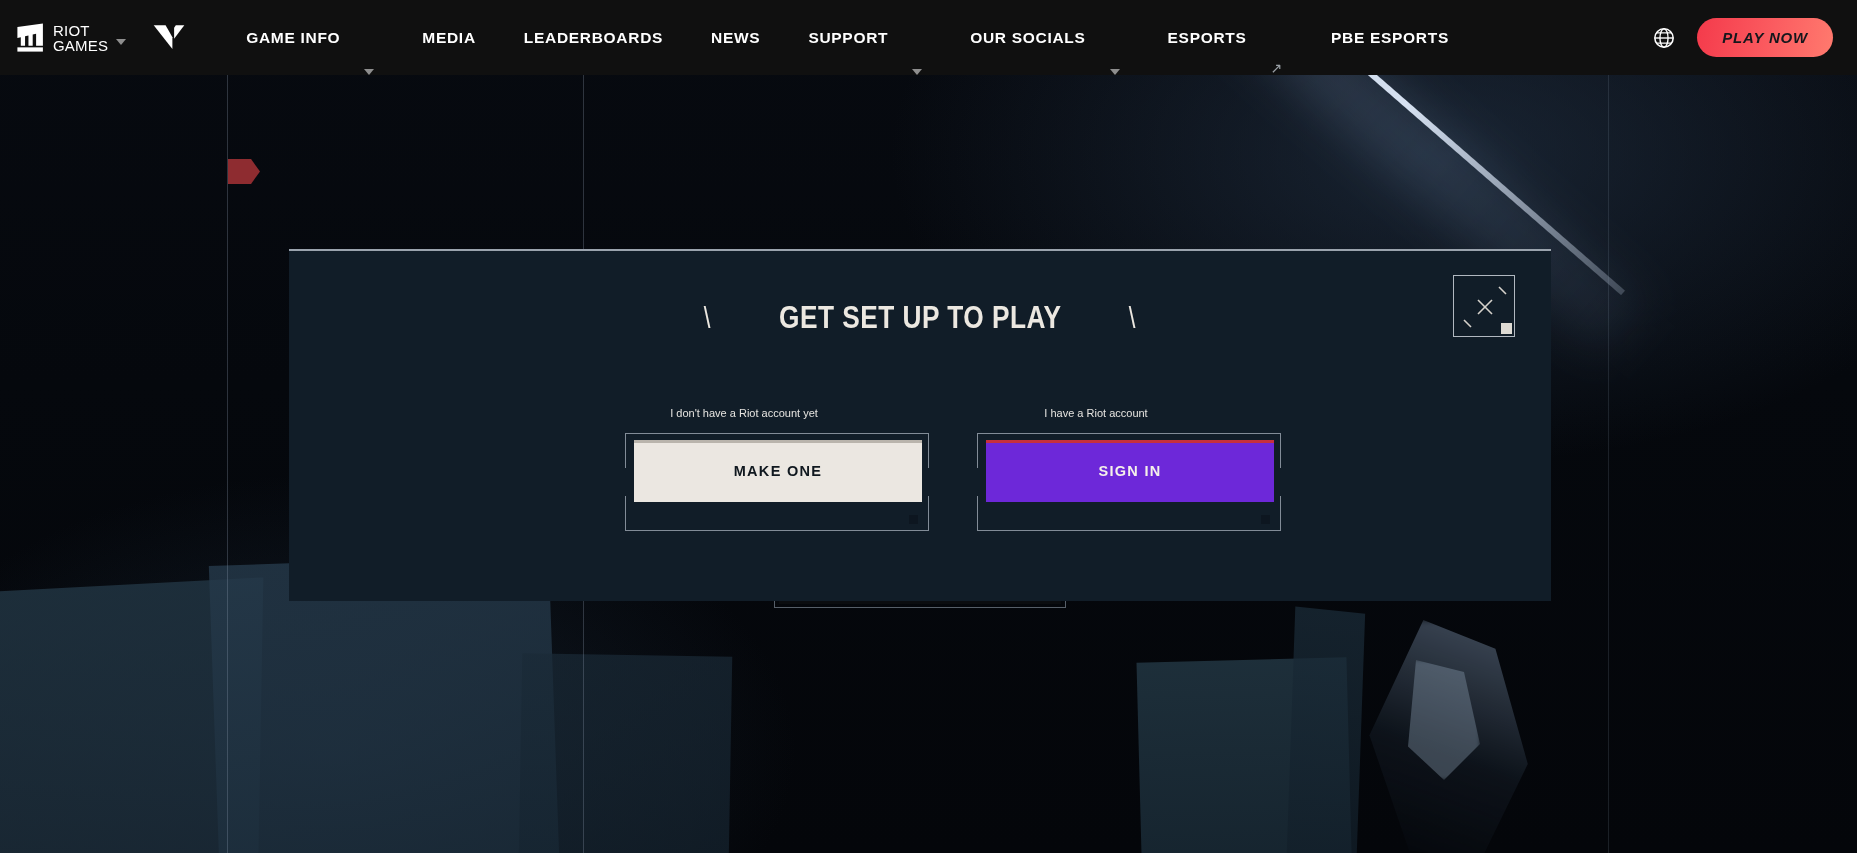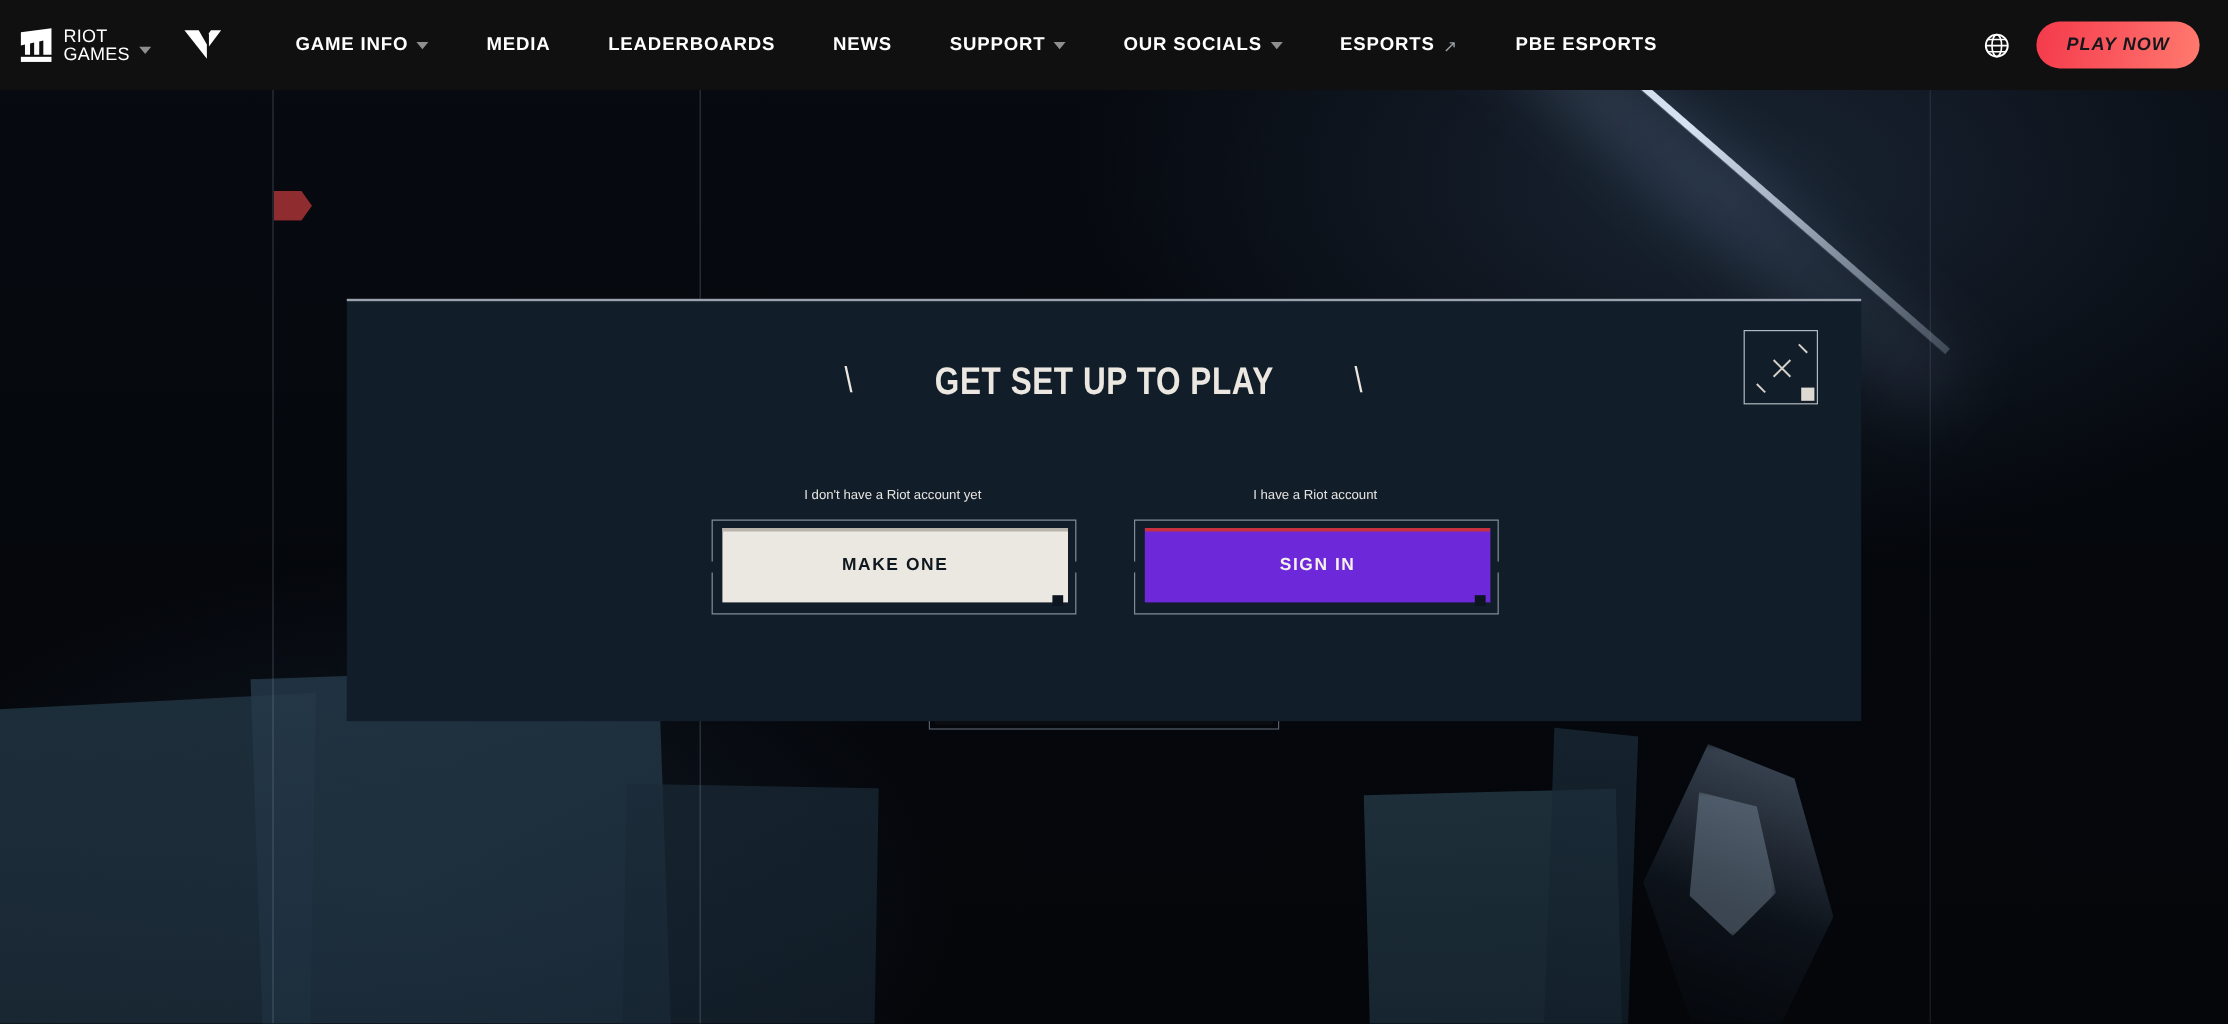--- a/index.html
+++ b/index.html
@@ -162,22 +162,22 @@
   }
 
   .nav-links {
     display: flex;
     align-items: center;
     gap: 0;
     flex: 1;
   }
   .nav-item {
     display: flex;
-    align-items: center;
-    gap: 7px;
+    align-items: flex-end;
+    gap: 24px;
     color: #ffffff;
     font-size: 15.5px;
     font-weight: 700;
     letter-spacing: 0.7px;
     padding: 0 24px;
     height: 75px;
     line-height: 75px;
     cursor: pointer;
     white-space: nowrap;
     font-family: "Liberation Sans", sans-serif;
@@ -279,21 +279,22 @@
     font-weight: 400;
     text-align: center;
     margin-bottom: 14px;
     font-family: "Liberation Sans", sans-serif;
   }
 
   
   .btn-frame {
     position: relative;
     width: 302px;
-    height: 79px;
+    height: 98px;
+    margin-left: 32px;
   }
   .btn-frame::before,
   .btn-frame::after {
     content: "";
     position: absolute;
     pointer-events: none;
   }
   
   .btn-frame::before {
     left: 0; top: 0;

